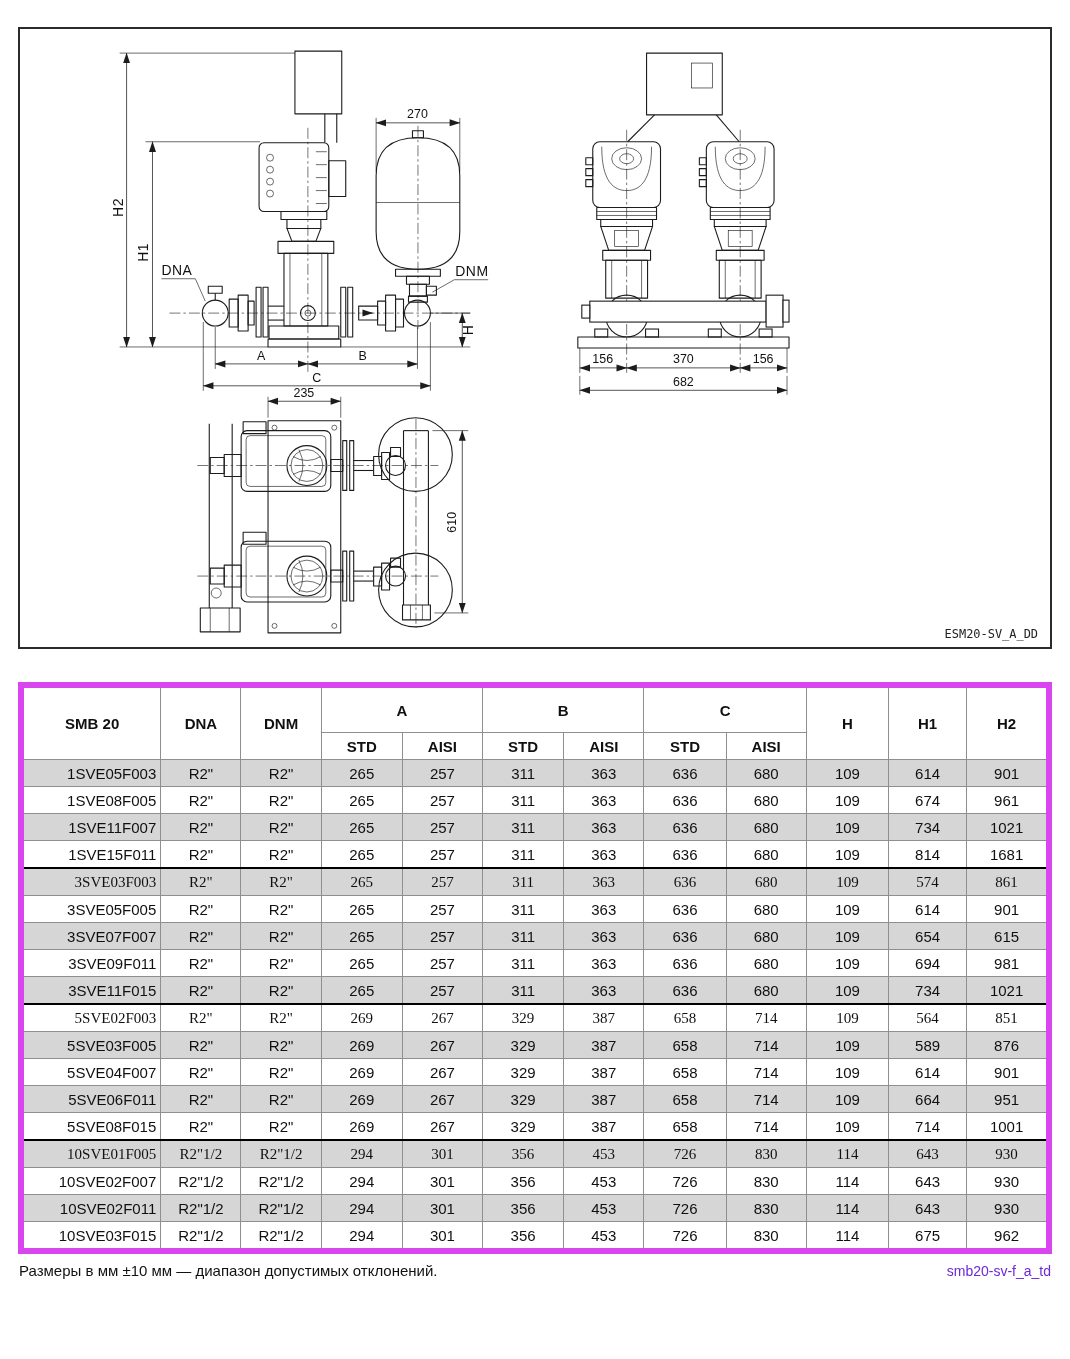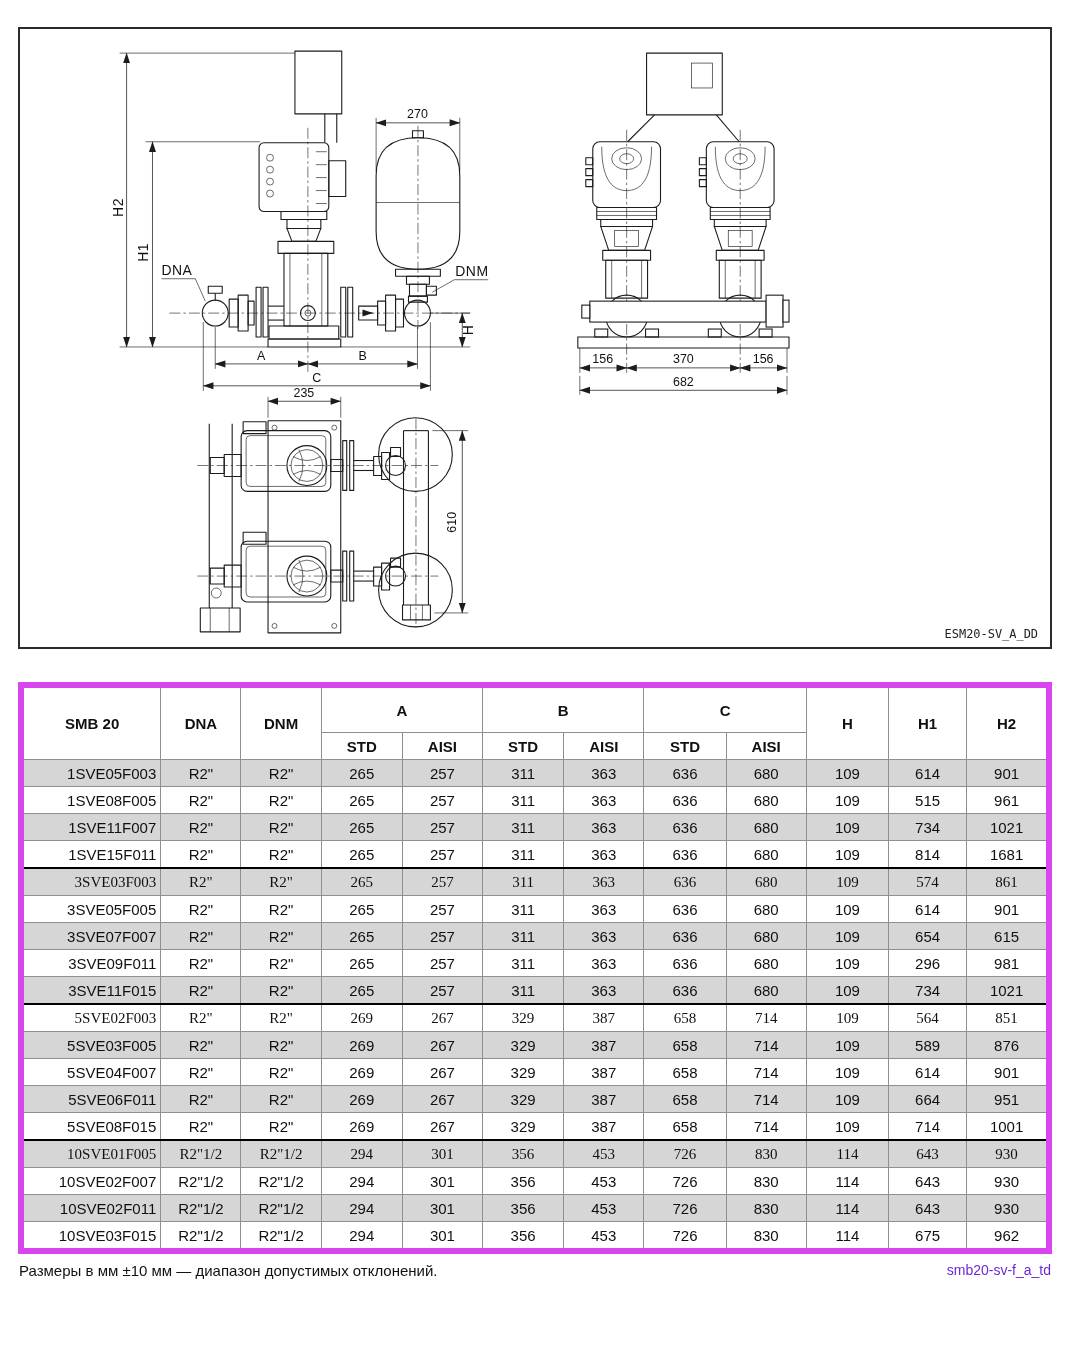--- a/index.html
+++ b/index.html
@@ -23,21 +23,21 @@
   table.dims{width:100%;border-collapse:collapse;table-layout:fixed;margin-top:33px;border:6px solid #d946ef;}
   table.dims th,table.dims td{border:1px solid #8f8f8f;font-size:15px;text-align:center;padding:0 4px;color:#101010;}
   table.dims thead th{font-weight:bold;background:#fff;}
   table.dims thead tr.top th{height:44px;}
   table.dims thead tr.sub th{height:26px;}
   table.dims tbody td{height:26px;font-weight:normal;}
   table.dims td.model{text-align:right;padding-left:9px;}
   tr.shade td{background:#d6d6d6;}
   tr.group-start td{border-top:2.5px solid #000;font-family:Liberation Serif, serif;}
 
-  .footer{display:flex;justify-content:space-between;align-items:flex-start;margin-top:8px;padding:0 1px;}
+  .footer{display:flex;justify-content:space-between;align-items:center;margin-top:8px;padding:0 1px;}
   .footnote{font-size:15px;}
   .doccode{font-size:14px;color:#6d28d9;}
 </style>
 </head>
 <body>
 
 <div class="page">
 
 
   <div class="drawing-box">
@@ -382,21 +382,21 @@
       <td class="model">1SVE08F005</td>
       <td>R2"</td>
       <td>R2"</td>
       <td>265</td>
       <td>257</td>
       <td>311</td>
       <td>363</td>
       <td>636</td>
       <td>680</td>
       <td>109</td>
-      <td>515</td>
+      <td>674</td>
       <td>961</td>
     </tr>
         <tr class="shade">
       <td class="model">1SVE11F007</td>
       <td>R2"</td>
       <td>R2"</td>
       <td>265</td>
       <td>257</td>
       <td>311</td>
       <td>363</td>
@@ -466,21 +466,21 @@
       <td class="model">3SVE09F011</td>
       <td>R2"</td>
       <td>R2"</td>
       <td>265</td>
       <td>257</td>
       <td>311</td>
       <td>363</td>
       <td>636</td>
       <td>680</td>
       <td>109</td>
-      <td>296</td>
+      <td>694</td>
       <td>981</td>
     </tr>
         <tr class="shade">
       <td class="model">3SVE11F015</td>
       <td>R2"</td>
       <td>R2"</td>
       <td>265</td>
       <td>257</td>
       <td>311</td>
       <td>363</td>

